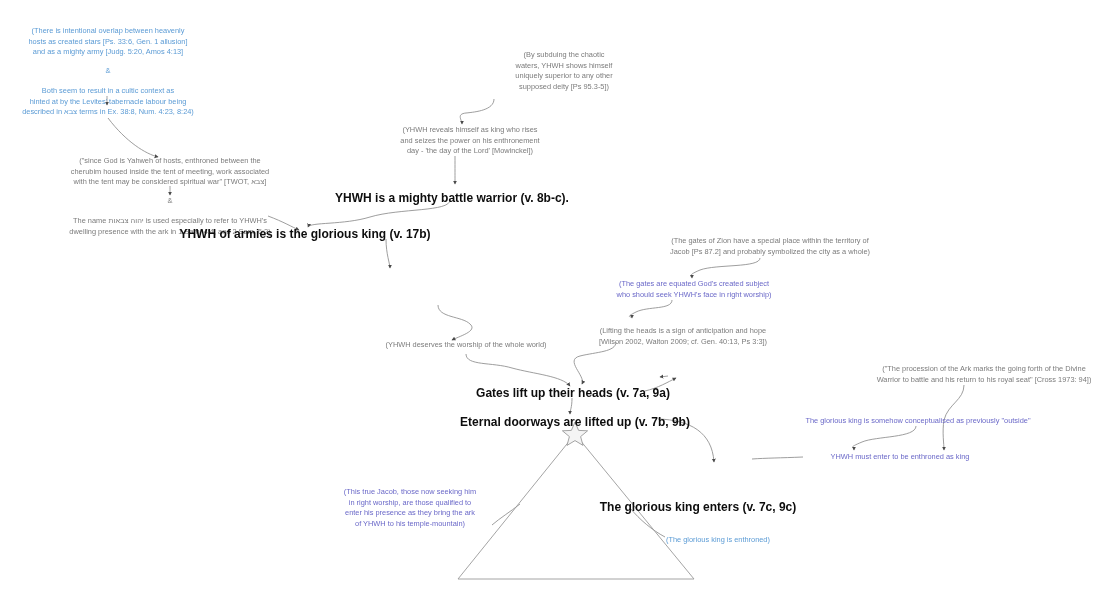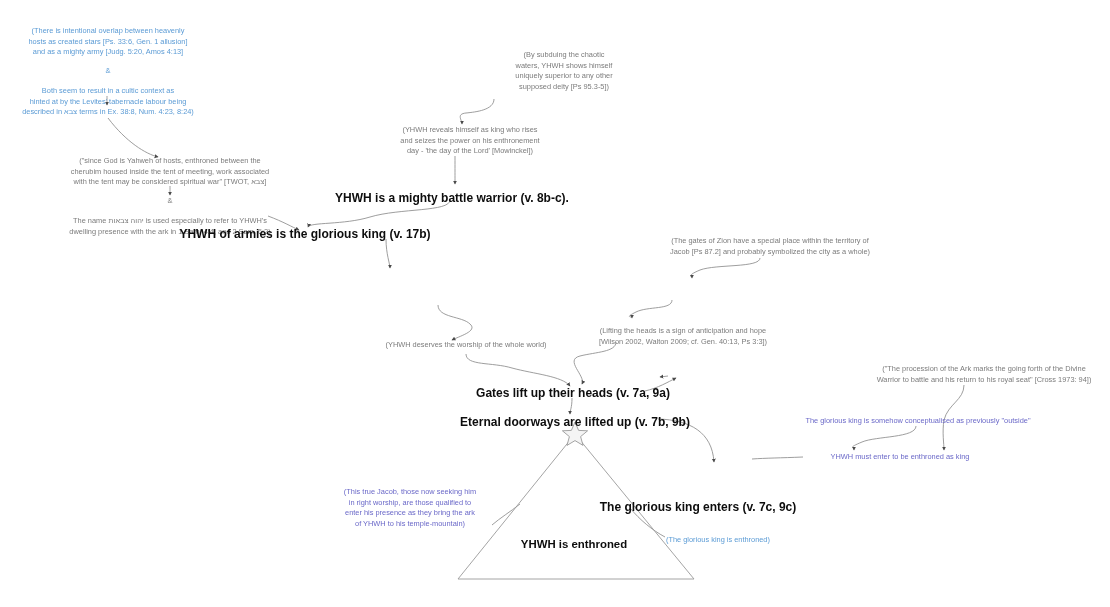--- a/index.html
+++ b/index.html
@@ -160,20 +160,22 @@
 day - 'the day of the Lord' [Mowinckel])</div>
 
   <div class="node txt-bold" style="left:307px; top:190px; width:290px;">YHWH is a mighty battle warrior (v. 8b-c).</div>
 
   <div class="node txt-bold" style="left:160px; top:226px; width:290px;">YHWH of armies is the glorious king (v. 17b)</div>
 
 
   <div class="node txt-gray" style="left:660px; top:236px; width:220px;">(The gates of Zion have a special place within the territory of
 Jacob [Ps 87.2] and probably symbolized the city as a whole)</div>
 
+  <div class="node txt-indigo" style="left:592px; top:279px; width:204px;">(The gates are equated God's created subject
+who should seek YHWH's face in right worship)</div>
 
   <div class="node txt-gray" style="left:588px; top:318px; width:190px;margin-top:8px;">(Lifting the heads is a sign of anticipation and hope
 [Wilson 2002, Walton 2009; cf. Gen. 40:13, Ps 3:3])</div>
 
   <div class="node txt-gray" style="left:376px; top:340px; width:180px;">(YHWH deserves the worship of the whole world)</div>
 
 
   <div class="node txt-gray" style="left:862px; top:364px; width:244px;">("The procession of the Ark marks the going forth of the Divine
 Warrior to battle and his return to his royal seat" [Cross 1973: 94])</div>
 
@@ -185,17 +187,16 @@
 
   <div class="node txt-indigo" style="left:802px; top:452px; width:196px;">YHWH must enter to be enthroned as king</div>
 
   <div class="node txt-bold" style="left:598px; top:499px; width:200px;">The glorious king enters (v. 7c, 9c)</div>
 
   <div class="node txt-indigo" style="left:326px; top:487px; width:168px;">(This true Jacob, those now seeking him
 in right worship, are those qualified to
 enter his presence as they bring the ark
 of YHWH to his temple-mountain)</div>
 
-  <div class="node txt-bold-big" style="left:456px; top:536px; width:236px;">YHWH is enthroned</div>
 
   <div class="node txt-blue" style="left:666px; top:535px; width:116px; text-align:left;">(The glorious king is enthroned)</div>
 
 </div>
 
 </body></html>

